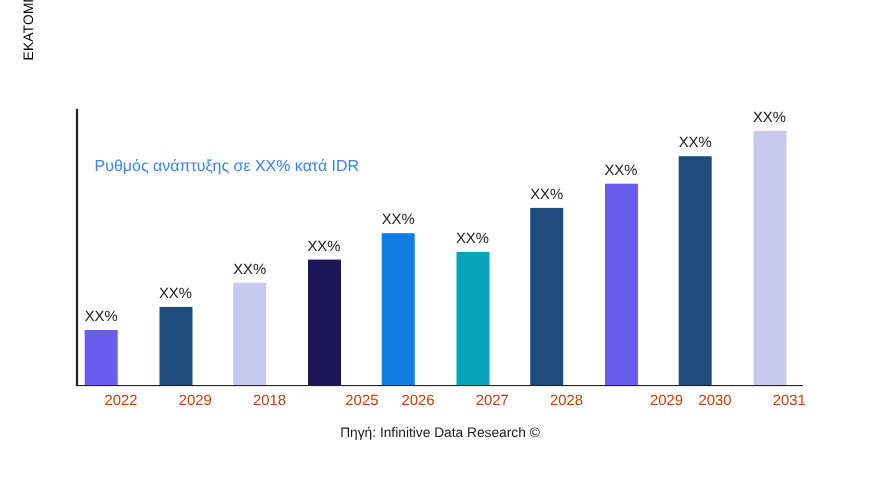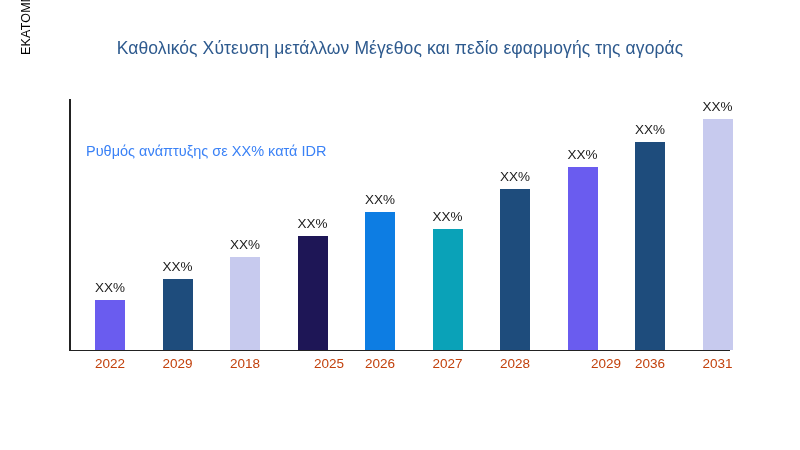--- a/index.html
+++ b/index.html
@@ -94,21 +94,20 @@
     top: 99px;
     width: 731px;
     height: 252px;
   }
   .bar-slot {
     position: absolute;
     bottom: 1.5px;
     width: 66px;
     display: flex;
     flex-direction: column;
-    align-items: center;
     justify-content: flex-end;
     height: 250px;
   }
   .bar-value {
     font-size: 13.5px;
     color: #1a1a1a;
     line-height: 1;
     margin-bottom: 5px;
     white-space: nowrap;
   }
@@ -142,21 +141,20 @@
     font-size: 12.5px;
     color: #1a1a1a;
     white-space: nowrap;
   }
 </style>
 </head>
 <body>
 
 <div id="chart-root">
 
-  <div class="chart-title">Καθολικός Χύτευση μετάλλων Μέγεθος και πεδίο εφαρμογής της αγοράς</div>
 
   <div class="ylabel">
     <span class="ylabel-inner">ΕΚΑΤΟΜΜΥΡΙΑ USD</span>
   </div>
 
   <div class="plot-area">
     <div class="axis-y"></div>
     <div class="axis-x"></div>
   </div>
 
@@ -207,18 +205,19 @@
 
   <div class="xticks">
       <div class="xtick" style="left: 8px;">2022</div>
       <div class="xtick" style="left: 75.5px;">2029</div>
       <div class="xtick" style="left: 143px;">2018</div>
       <div class="xtick" style="left: 227px;">2025</div>
       <div class="xtick" style="left: 278px;">2026</div>
       <div class="xtick" style="left: 345.5px;">2027</div>
       <div class="xtick" style="left: 413px;">2028</div>
       <div class="xtick" style="left: 504px;">2029</div>
-      <div class="xtick" style="left: 548px;">2036</div>
+      <div class="xtick" style="left: 548px;">2030</div>
       <div class="xtick" style="left: 615.5px;">2031</div>
     </div>
 
+  <div class="source-note">Πηγή: Infinitive Data Research ©</div>
 
 </div>
 
 </body></html>

